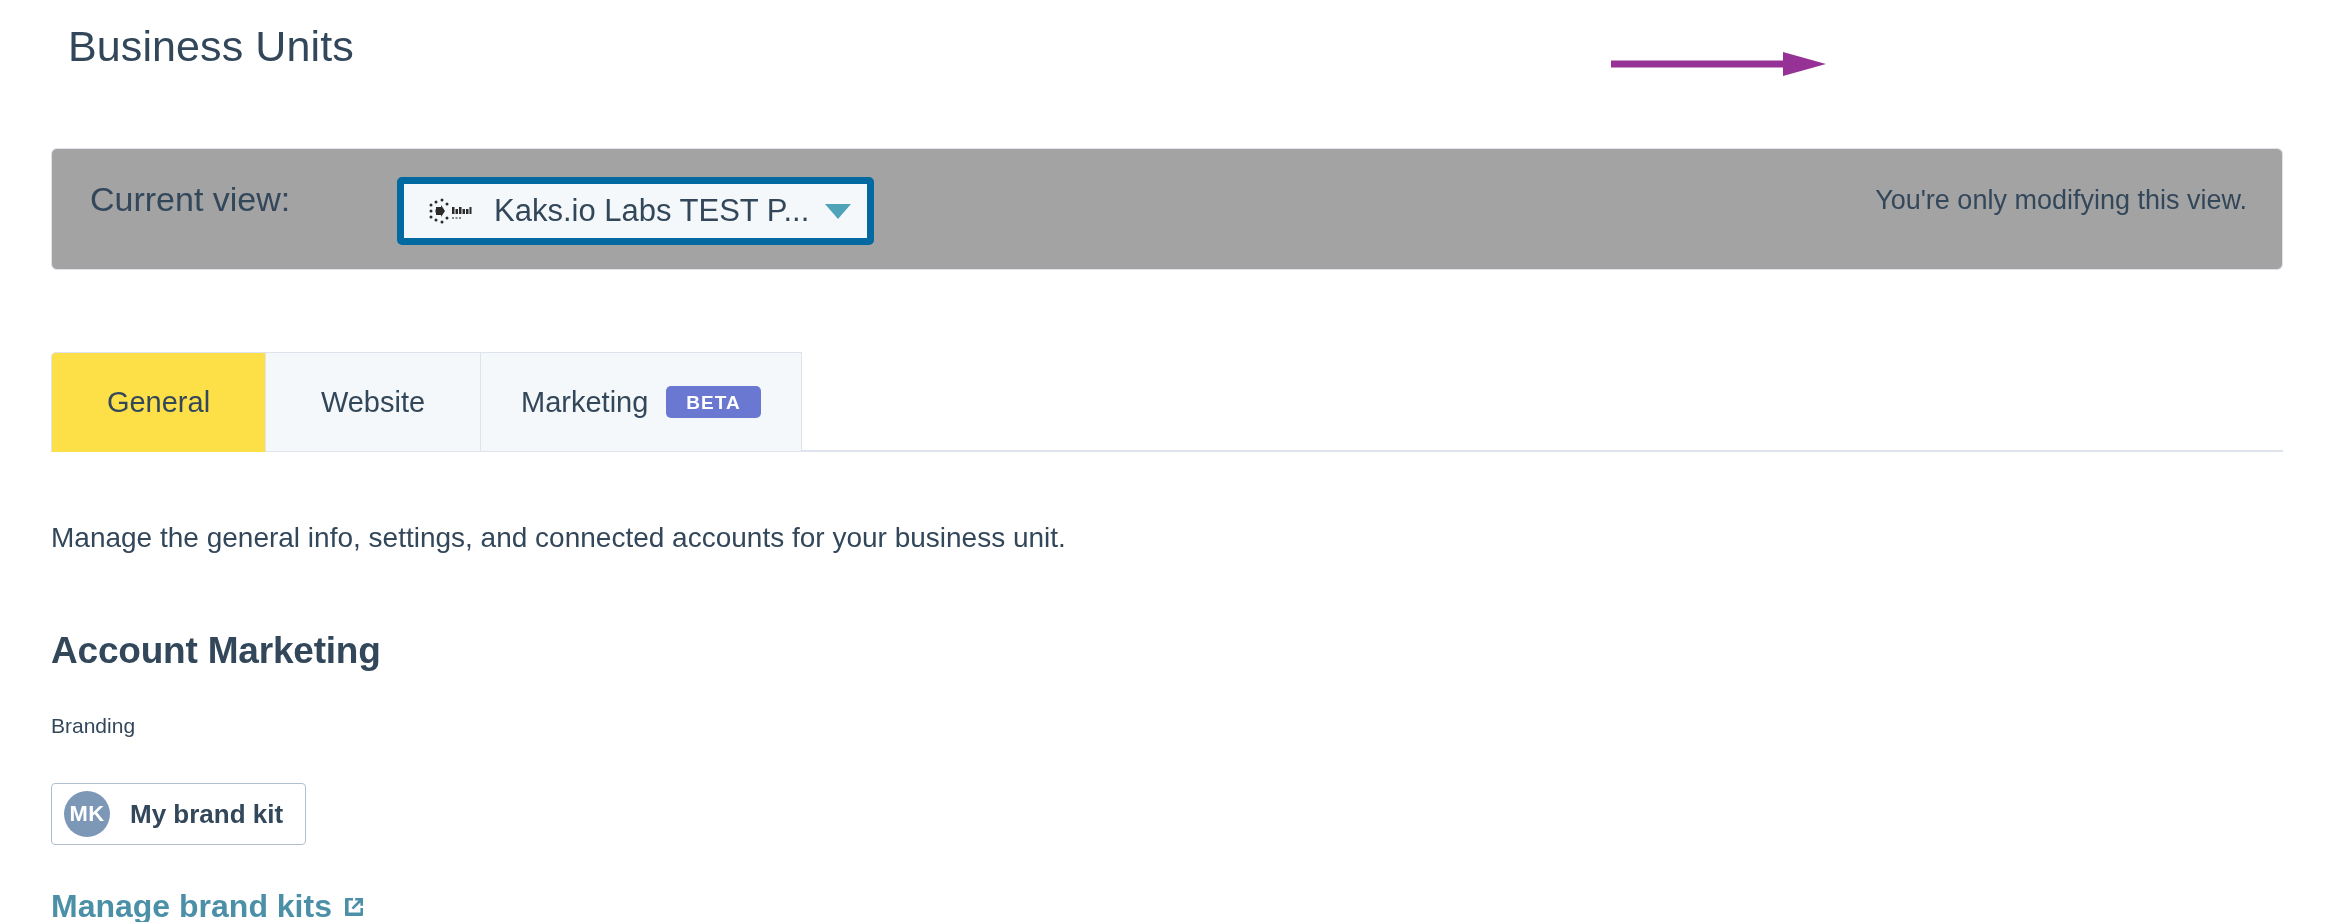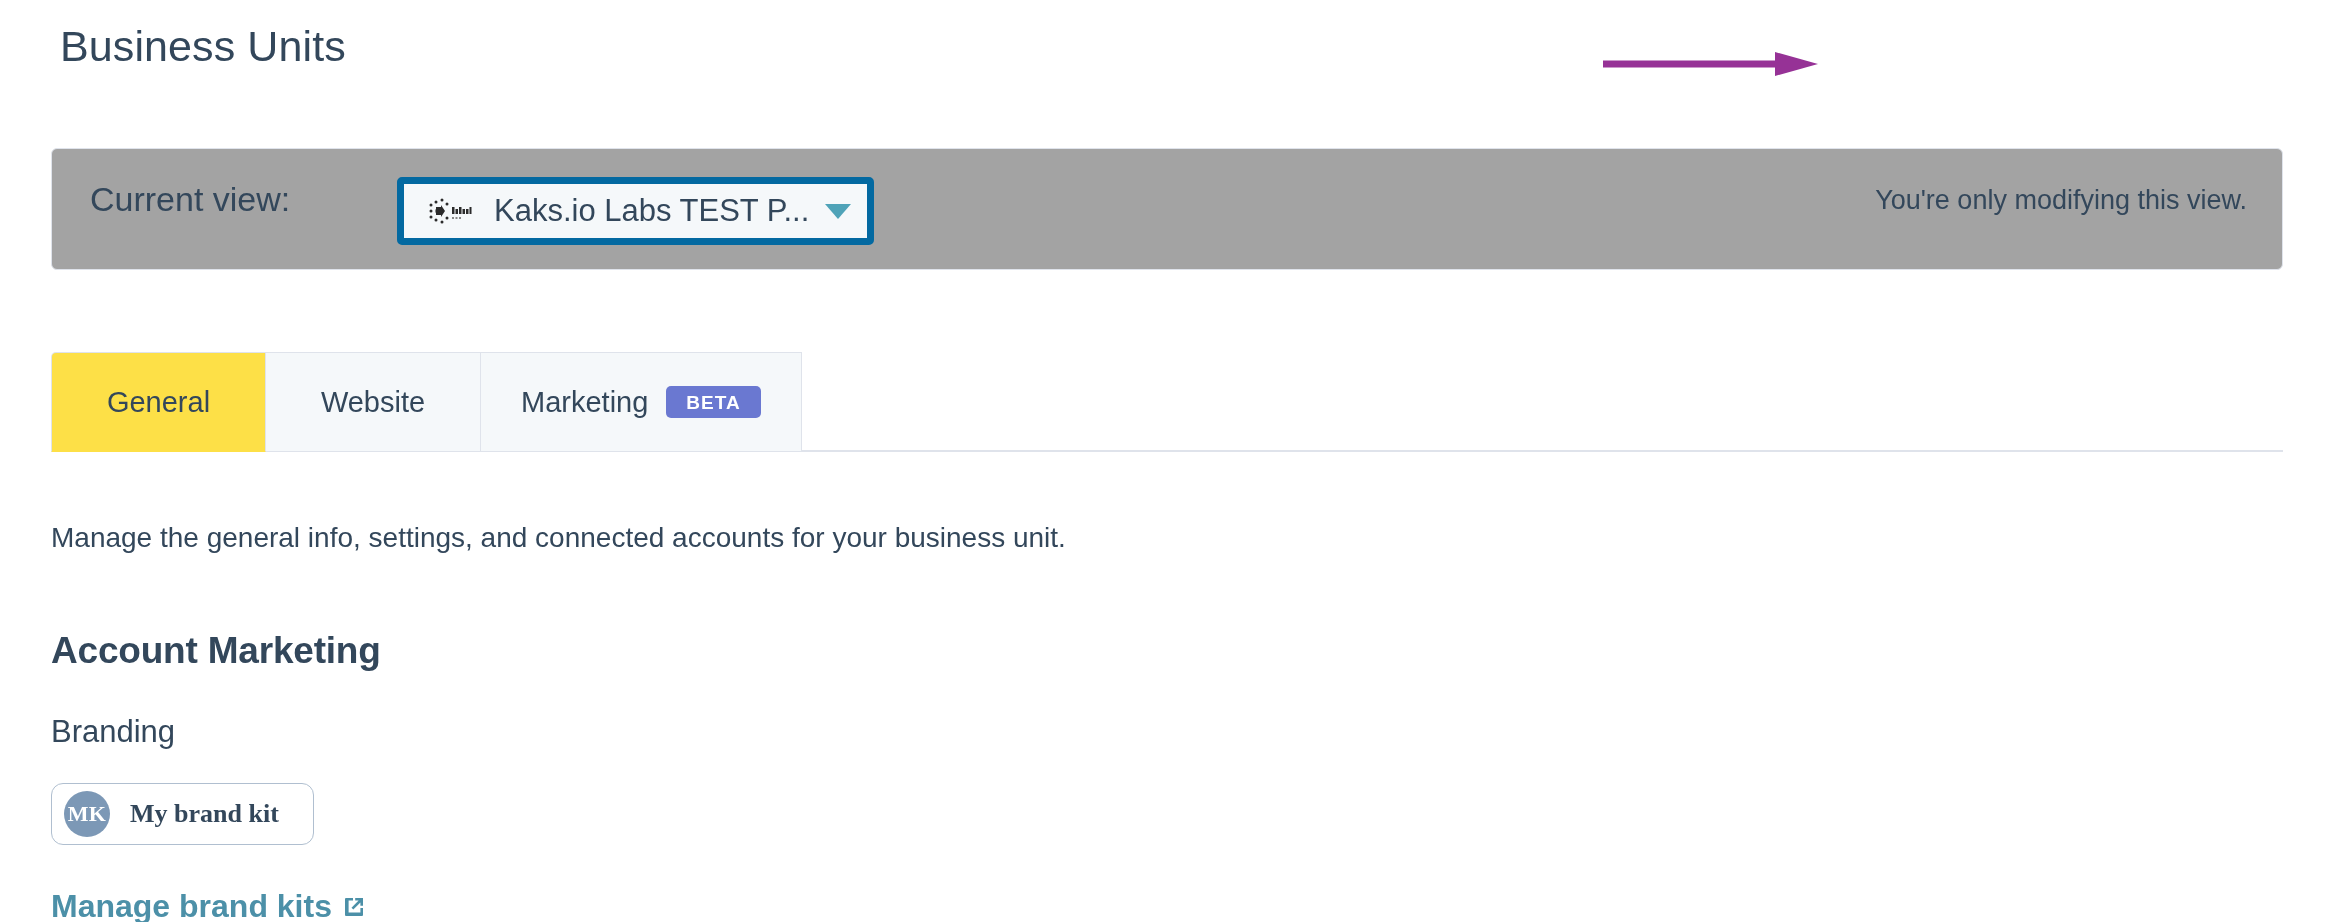--- a/index.html
+++ b/index.html
@@ -16,21 +16,21 @@
     position: relative;
     width: 2330px;
     height: 922px;
     background: #ffffff;
     overflow: hidden;
   }
 
   
   .header {
     position: absolute;
-    left: 8px;
+    left: 16px;
     top: 0;
     width: 1976px;
     height: 110px;
   }
 
   .page-title {
     position: absolute;
     left: 52px;
     top: 22px;
     font-size: 43px;
@@ -229,40 +229,39 @@
     font-weight: 700;
     color: #33475b;
     letter-spacing: -0.2px;
     white-space: nowrap;
   }
 
   .field-label {
     position: absolute;
     left: 51px;
     top: 714px;
-    font-size: 31px;
+    font-size: 21px;
     color: #33475b;
     white-space: nowrap;
   }
 
   
   .brandkit-chip {
     position: absolute;
     left: 51px;
     top: 783px;
     height: 62px;
     display: inline-flex;
     align-items: center;
     gap: 14px;
-    padding: 0 34px 0 12px;
+    padding: 0 22px 0 12px;
     background: #ffffff;
     border: 1px solid #b0bfd0;
-    border-radius: 12px;
+    border-radius: 4px;
     cursor: pointer;
-    font-family: Liberation Serif, serif;
   }
 
   .brandkit-avatar {
     width: 46px;
     height: 46px;
     border-radius: 50%;
     background: #7c98b6;
     color: #ffffff;
     font-size: 22px;
     font-weight: 700;

